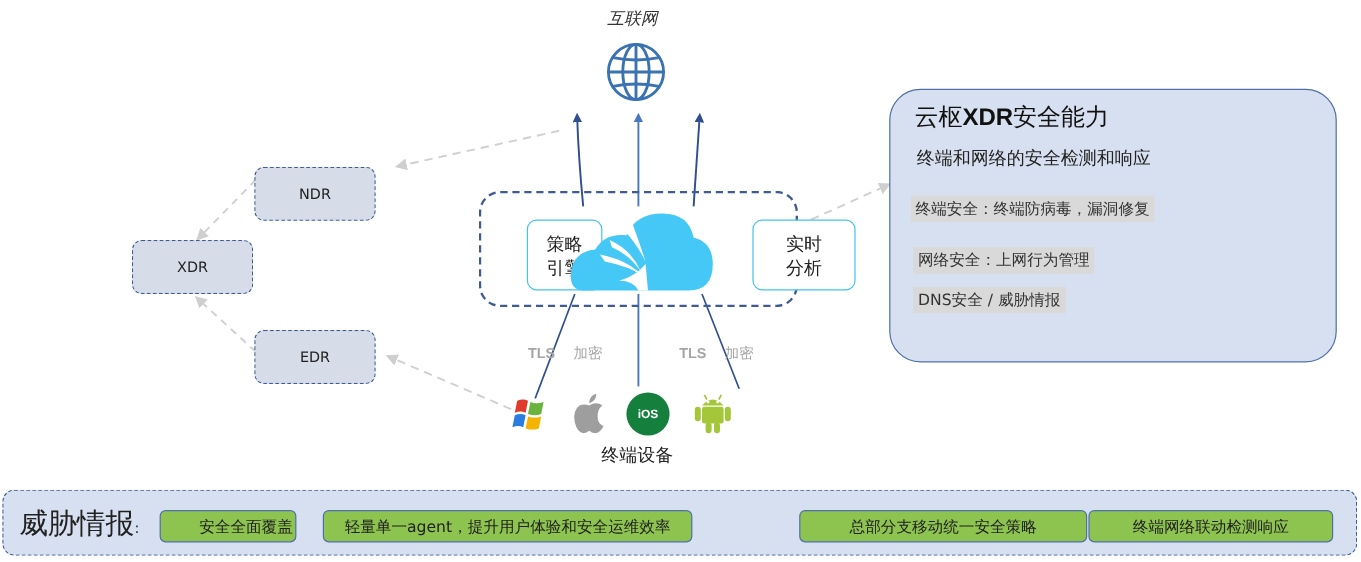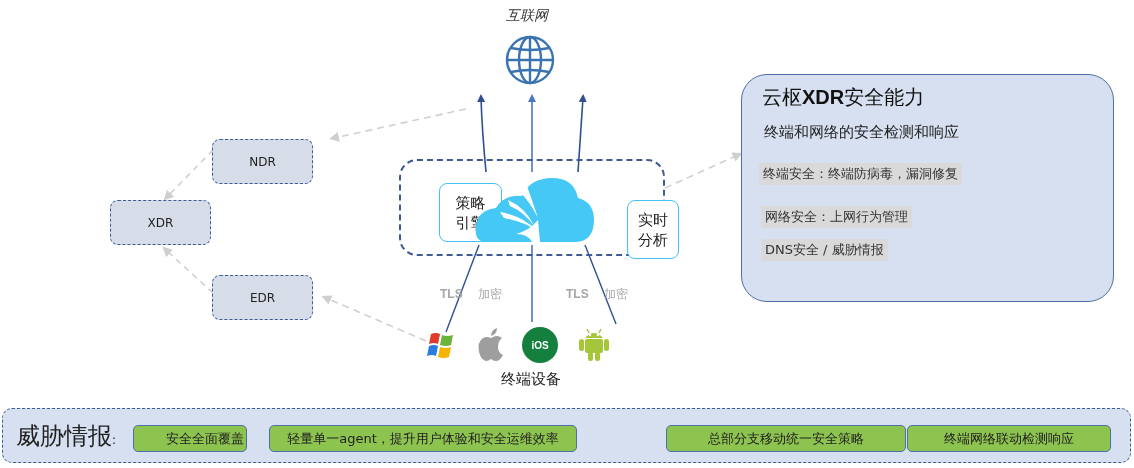--- a/index.html
+++ b/index.html
@@ -84,21 +84,21 @@
 </div>
 <div class="node" style="left:212px; top:275px; width:101px; height:45px;">
   <span>EDR</span>
 </div>
 
 <div class="core"></div>
 <div class="side-box" style="left:409px; top:183px; width:63px; height:59px;">
   <span>策略</span>
   <span>引擎</span>
 </div>
-<div class="side-box" style="left:597px; top:200px; width:52px; height:59px;">
+<div class="side-box" style="left:597px; top:183px; width:86px; height:59px;">
   <span>实时</span>
   <span>分析</span>
 </div>
 <div class="abs" style="left:474px; top:172px; width:122px; height:72px;">
   <svg width="122" height="72" viewBox="0 0 122 72">
     <path d="M12,70 Q0,70 2,54 Q4,38 22,36 Q30,22 48,24 Q56,6 78,6 Q100,6 104,26 Q120,30 120,48 Q120,70 100,70 Z" fill="#45c8f5"></path>
     <path d="M26,40 Q48,44 62,58 Q50,50 30,46 Z" fill="#fff"></path>
     <path d="M34,28 Q52,36 60,54 Q50,40 36,34 Z" fill="#fff"></path>
     <path d="M50,6 Q56,22 64,46 Q56,30 46,20 Z" fill="#fff"></path>
     <path d="M42,62 Q56,58 64,48 L66,70 L58,70 Q54,62 42,62 Z" fill="#fff"></path>

